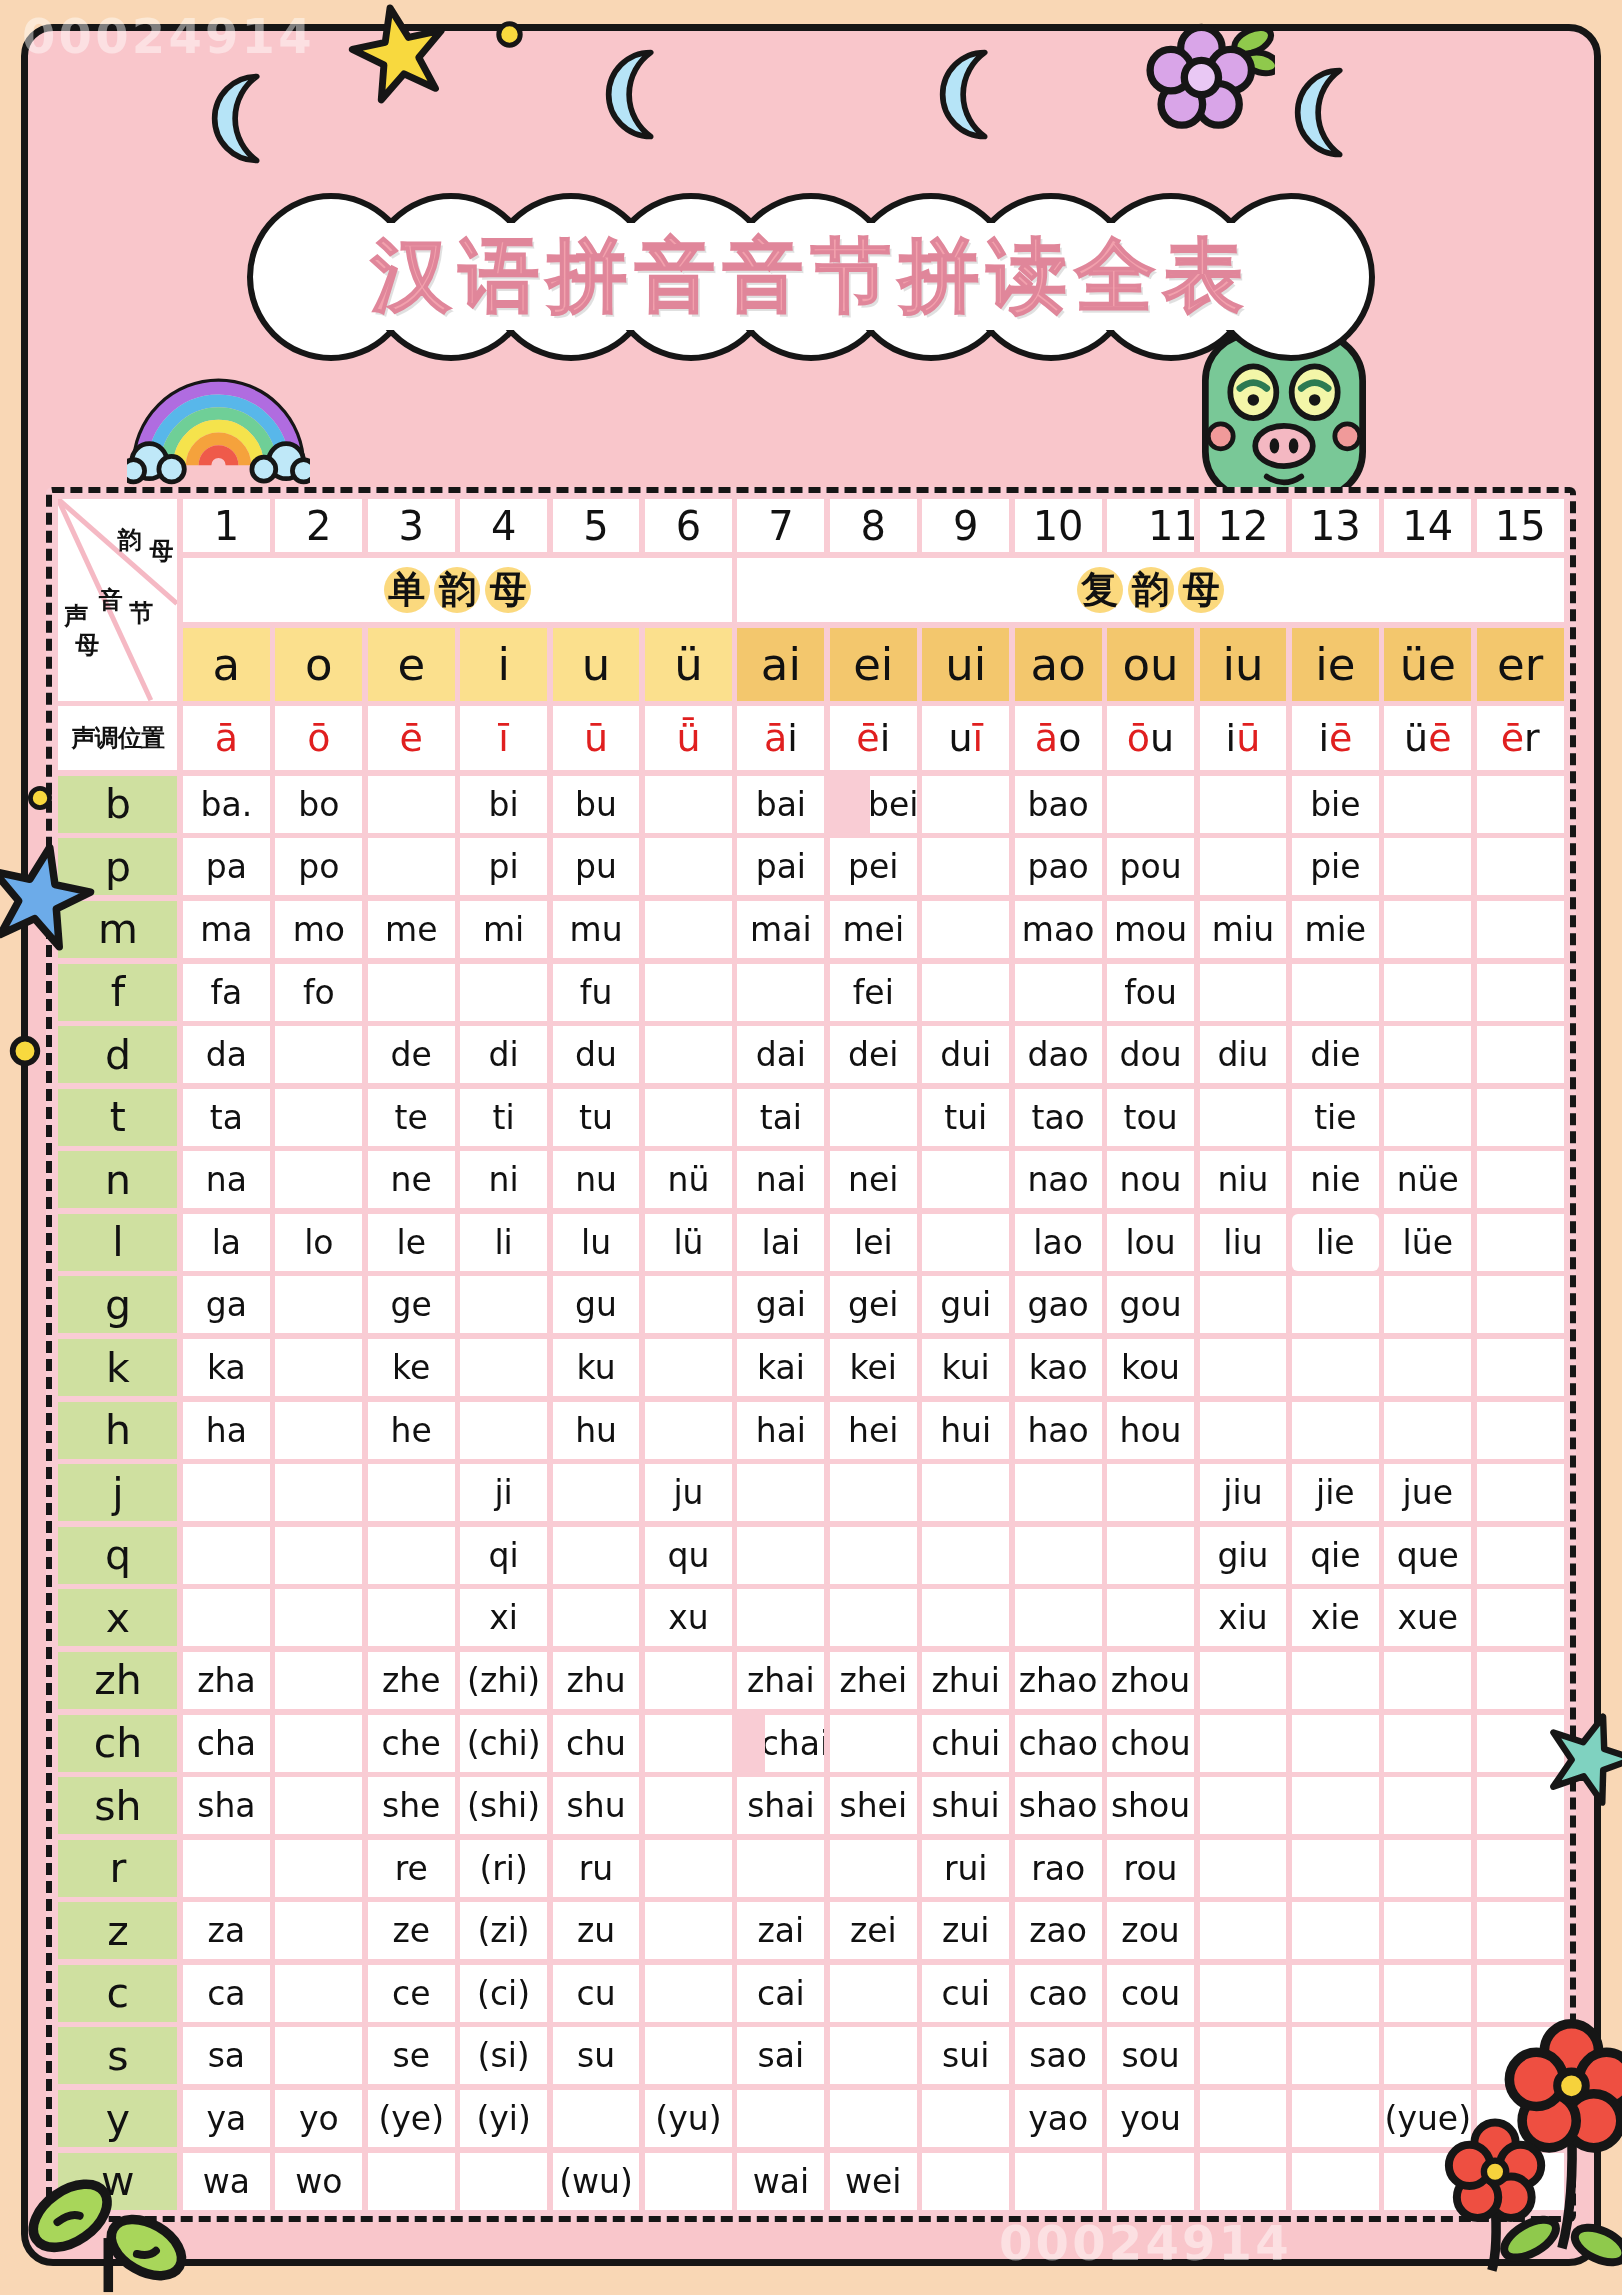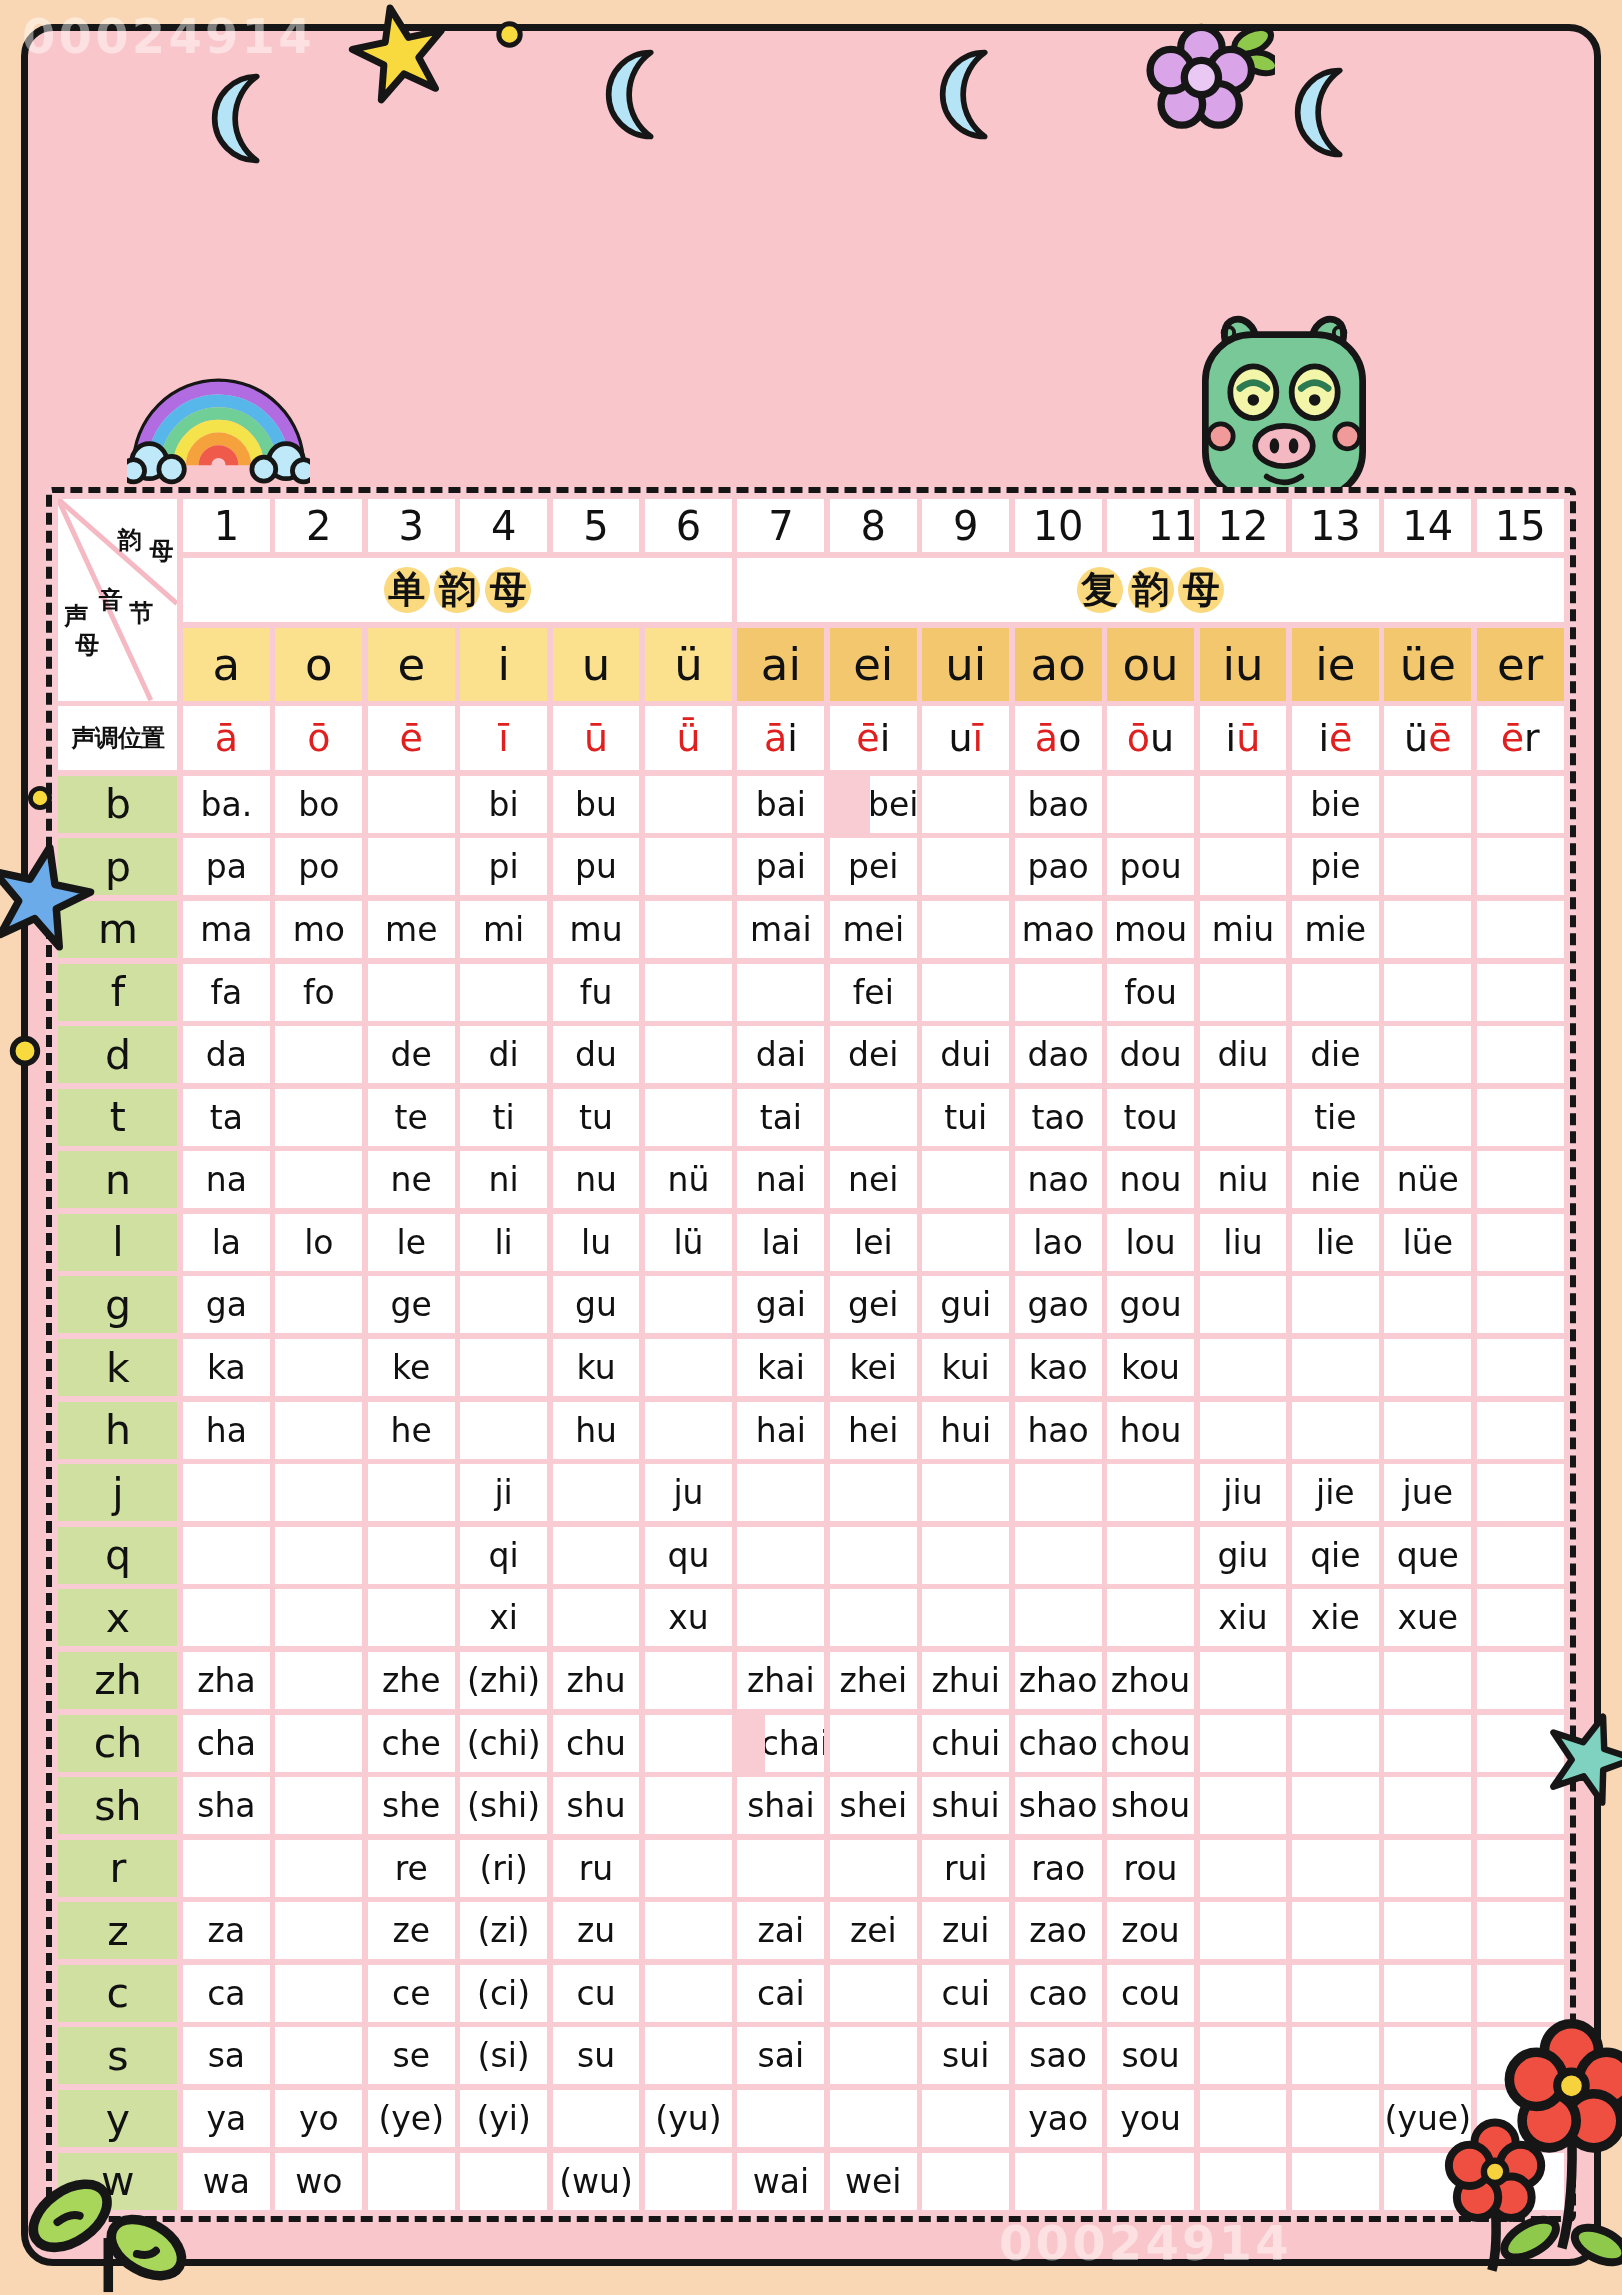--- a/index.html
+++ b/index.html
@@ -174,20 +174,35 @@
     </svg>
 
   <svg class="deco" style="left:16px;top:2165px;z-index:6" width="183" height="135" viewBox="0 0 115 85">
     <path d="M58 80 q0 -20 0 -34" fill="none" stroke="#161616" stroke-width="6"></path>
     <ellipse cx="34" cy="32" rx="26" ry="16" fill="#a8d65a" stroke="#161616" stroke-width="6" transform="rotate(-35 34 32)"></ellipse>
     <ellipse cx="82" cy="52" rx="24" ry="15" fill="#a8d65a" stroke="#161616" stroke-width="6" transform="rotate(30 82 52)"></ellipse>
     <path d="M26 36 q8 -6 14 -4" fill="none" stroke="#161616" stroke-width="5" stroke-linecap="round"></path>
     <path d="M76 56 q8 2 12 -2" fill="none" stroke="#161616" stroke-width="5" stroke-linecap="round"></path>
     </svg>
 
+  <div class="title-bubble">
+    <div class="scallops">
+      <div class="c"></div>
+        <div class="c"></div>
+        <div class="c"></div>
+        <div class="c"></div>
+      <div class="c"></div>
+        <div class="c"></div>
+        <div class="c"></div>
+        <div class="c"></div>
+        <div class="c"></div>
+    </div>
+    <div class="bubble-core"></div>
+    <div class="title-text">汉语拼音音节拼读全表</div>
+  </div>
 
   <div class="table-wrap">
     <div class="grid" id="grid">
         <div class="cell corner" style="grid-area: 1 / 1 / span 3;">
           <svg viewBox="0 0 100 100" preserveAspectRatio="none">
             <line x1="0" y1="0" x2="100" y2="52" stroke="#f5b9c4" stroke-width="5" vector-effect="non-scaling-stroke"></line>
             <line x1="0" y1="0" x2="78" y2="100" stroke="#f5b9c4" stroke-width="5" vector-effect="non-scaling-stroke"></line>
           </svg>
           <div class="lbl lbl-finals"><span>韵</span><span class="s2">母</span></div>
           <div class="lbl lbl-syllable"><span>音</span><span class="s2">节</span></div>
@@ -406,21 +421,21 @@
         <div class="cell syll" style="grid-area: 12 / 4;">le</div>
         <div class="cell syll" style="grid-area: 12 / 5;">li</div>
         <div class="cell syll" style="grid-area: 12 / 6;">lu</div>
         <div class="cell syll" style="grid-area: 12 / 7;">lü</div>
         <div class="cell syll" style="grid-area: 12 / 8;">lai</div>
         <div class="cell syll" style="grid-area: 12 / 9;">lei</div>
         <div class="cell syll" style="grid-area: 12 / 10;"></div>
         <div class="cell syll" style="grid-area: 12 / 11;">lao</div>
         <div class="cell syll" style="grid-area: 12 / 12;">lou</div>
         <div class="cell syll" style="grid-area: 12 / 13;">liu</div>
-        <div class="cell syll" style="grid-area: 12 / 14;">lie</div>
+        <div class="cell syll" style="grid-area: 12 / 14; border-radius: 6px;">lie</div>
         <div class="cell syll" style="grid-area: 12 / 15;">lüe</div>
         <div class="cell syll" style="grid-area: 12 / 16;"></div>
         <div class="cell initial" style="grid-area: 13 / 1;">g</div>
         <div class="cell syll" style="grid-area: 13 / 2;">ga</div>
         <div class="cell syll" style="grid-area: 13 / 3;"></div>
         <div class="cell syll" style="grid-area: 13 / 4;">ge</div>
         <div class="cell syll" style="grid-area: 13 / 5;"></div>
         <div class="cell syll" style="grid-area: 13 / 6;">gu</div>
         <div class="cell syll" style="grid-area: 13 / 7;"></div>
         <div class="cell syll" style="grid-area: 13 / 8;">gai</div>

